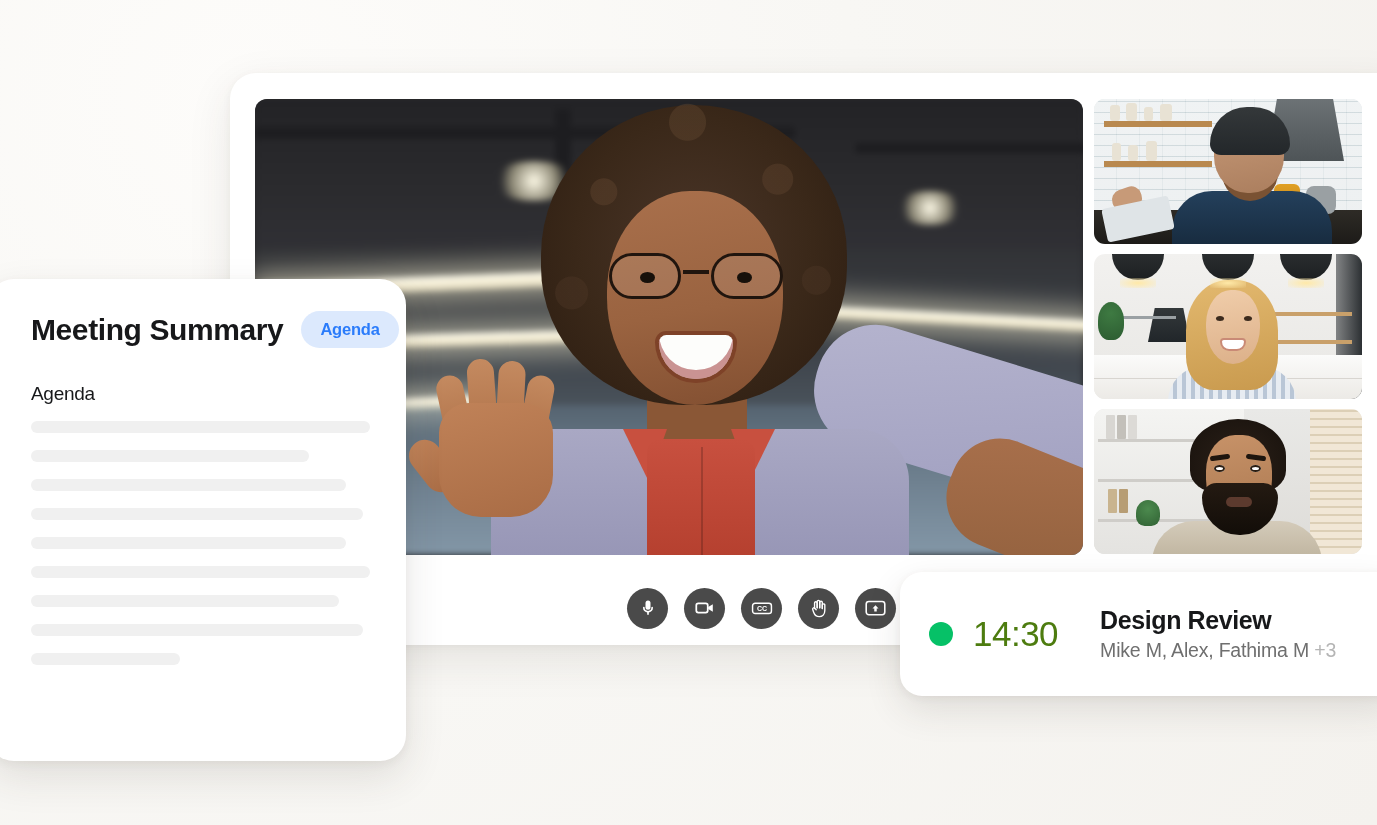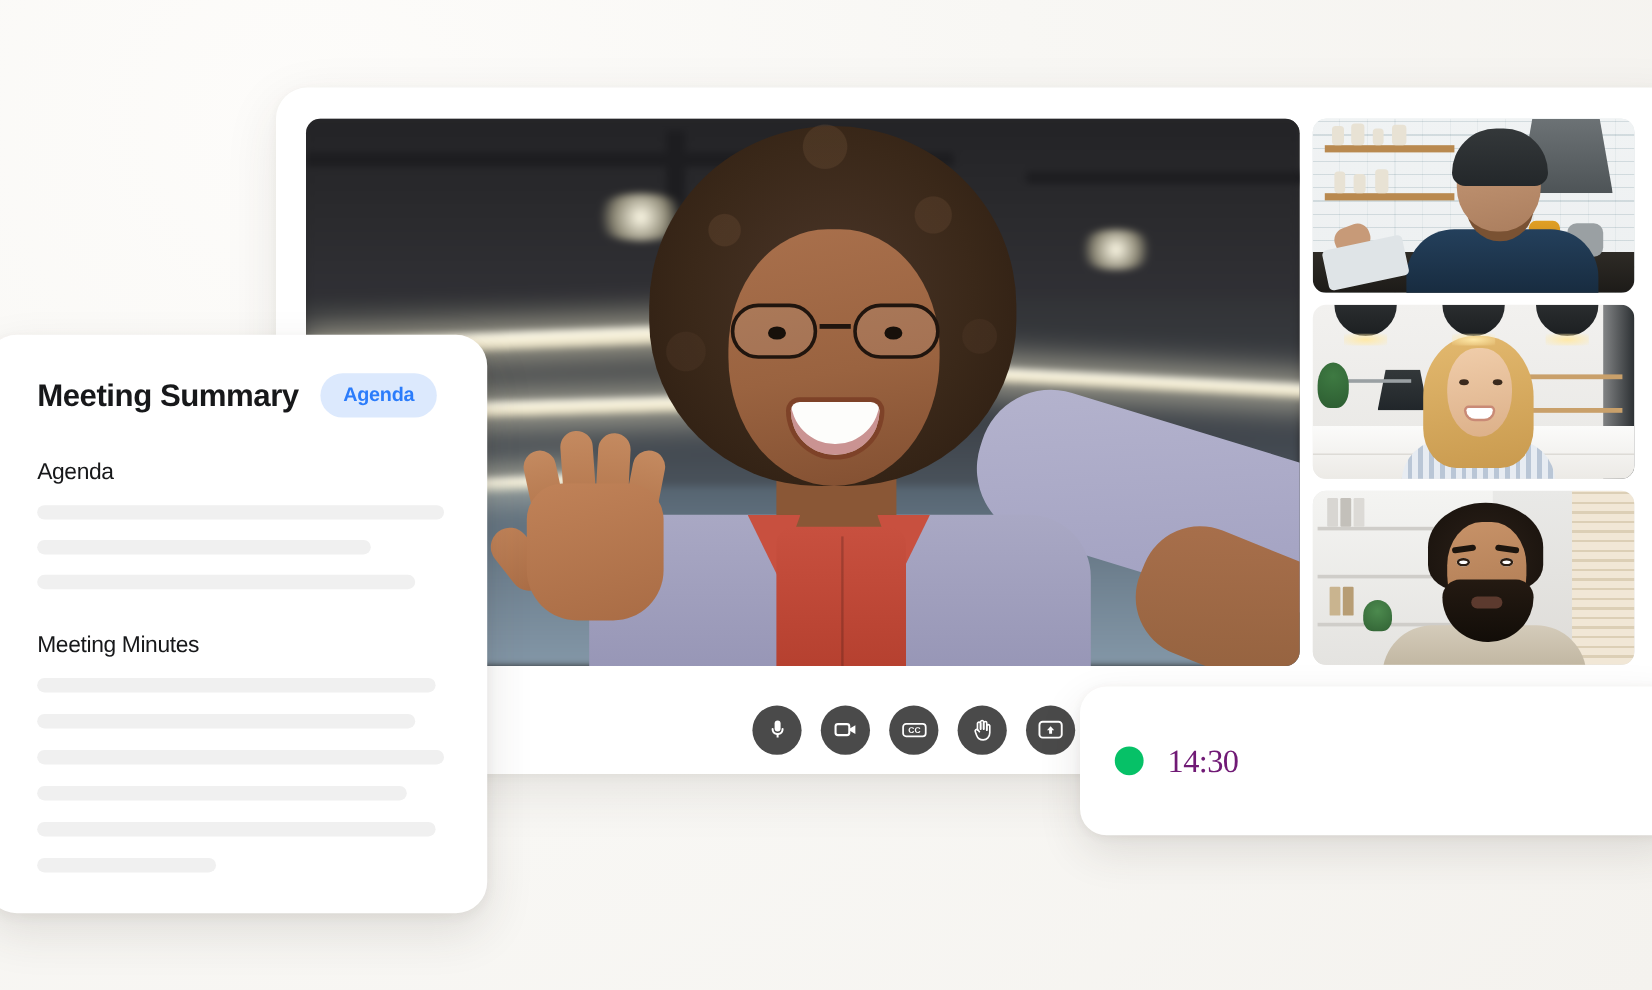--- a/index.html
+++ b/index.html
@@ -336,21 +336,21 @@
     border-radius: 26px;
     box-shadow: 0 16px 40px rgba(60,50,40,0.12), 0 3px 10px rgba(60,50,40,0.06);
     padding: 32px 36px 0 43px;
   }
   .summary-head {
     display: flex;
     align-items: center;
     gap: 18px;
   }
   .summary-title {
-    font-size: 26px;
+    font-size: 30px;
     font-weight: 700;
     color: #17181a;
     letter-spacing: -0.4px;
     white-space: nowrap;
   }
   .share-btn {
     background: #dce9fd;
     color: #2b7cfb;
     border: none;
     border-radius: 19px;
@@ -393,26 +393,25 @@
     padding-left: 29px;
     gap: 20px;
   }
   .status-dot {
     width: 24px; height: 24px;
     border-radius: 50%;
     background: #06c167;
     flex: 0 0 auto;
   }
   .mc-time {
-    font-size: 27px;
+    font-size: 35px;
     font-weight: 500;
-    color: #701a75;
+    color: #4d7c0f;
     letter-spacing: -0.5px;
     flex: 0 0 auto;
-    font-family: Liberation Serif, serif;
   }
   .mc-text { margin-left: 22px; }
   .mc-title {
     font-size: 25px;
     font-weight: 700;
     color: #17181a;
     letter-spacing: -0.4px;
     line-height: 1.15;
   }
   .mc-sub {
@@ -624,27 +623,33 @@
     <button class="share-btn">Agenda</button>
   </div>
 
   <div class="sec-title sec-agenda">Agenda</div>
   <div class="skel-group">
     <div class="skel" style="width:100%"></div>
     <div class="skel" style="width:82%"></div>
     <div class="skel" style="width:93%"></div>
   </div>
 
-  <div class="sec-title sec-minutes">Meeting Minutes</div>
   <div class="skel-group">
     <div class="skel" style="width:98%"></div>
     <div class="skel" style="width:93%"></div>
     <div class="skel" style="width:100%"></div>
     <div class="skel" style="width:91%"></div>
     <div class="skel" style="width:98%"></div>
     <div class="skel" style="width:44%"></div>
   </div>
 </div>
 
 <div class="meeting-card">
   <div class="status-dot"></div>
   <div class="mc-time">14:30</div>
+  <div class="mc-text">
+    <div class="mc-title">Design Review</div>
+    <div class="mc-sub">
+      <span>Mike M, Alex, Fathima M</span>
+      <span class="extra">+3</span>
+    </div>
+  </div>
 </div>
 
 </body></html>

